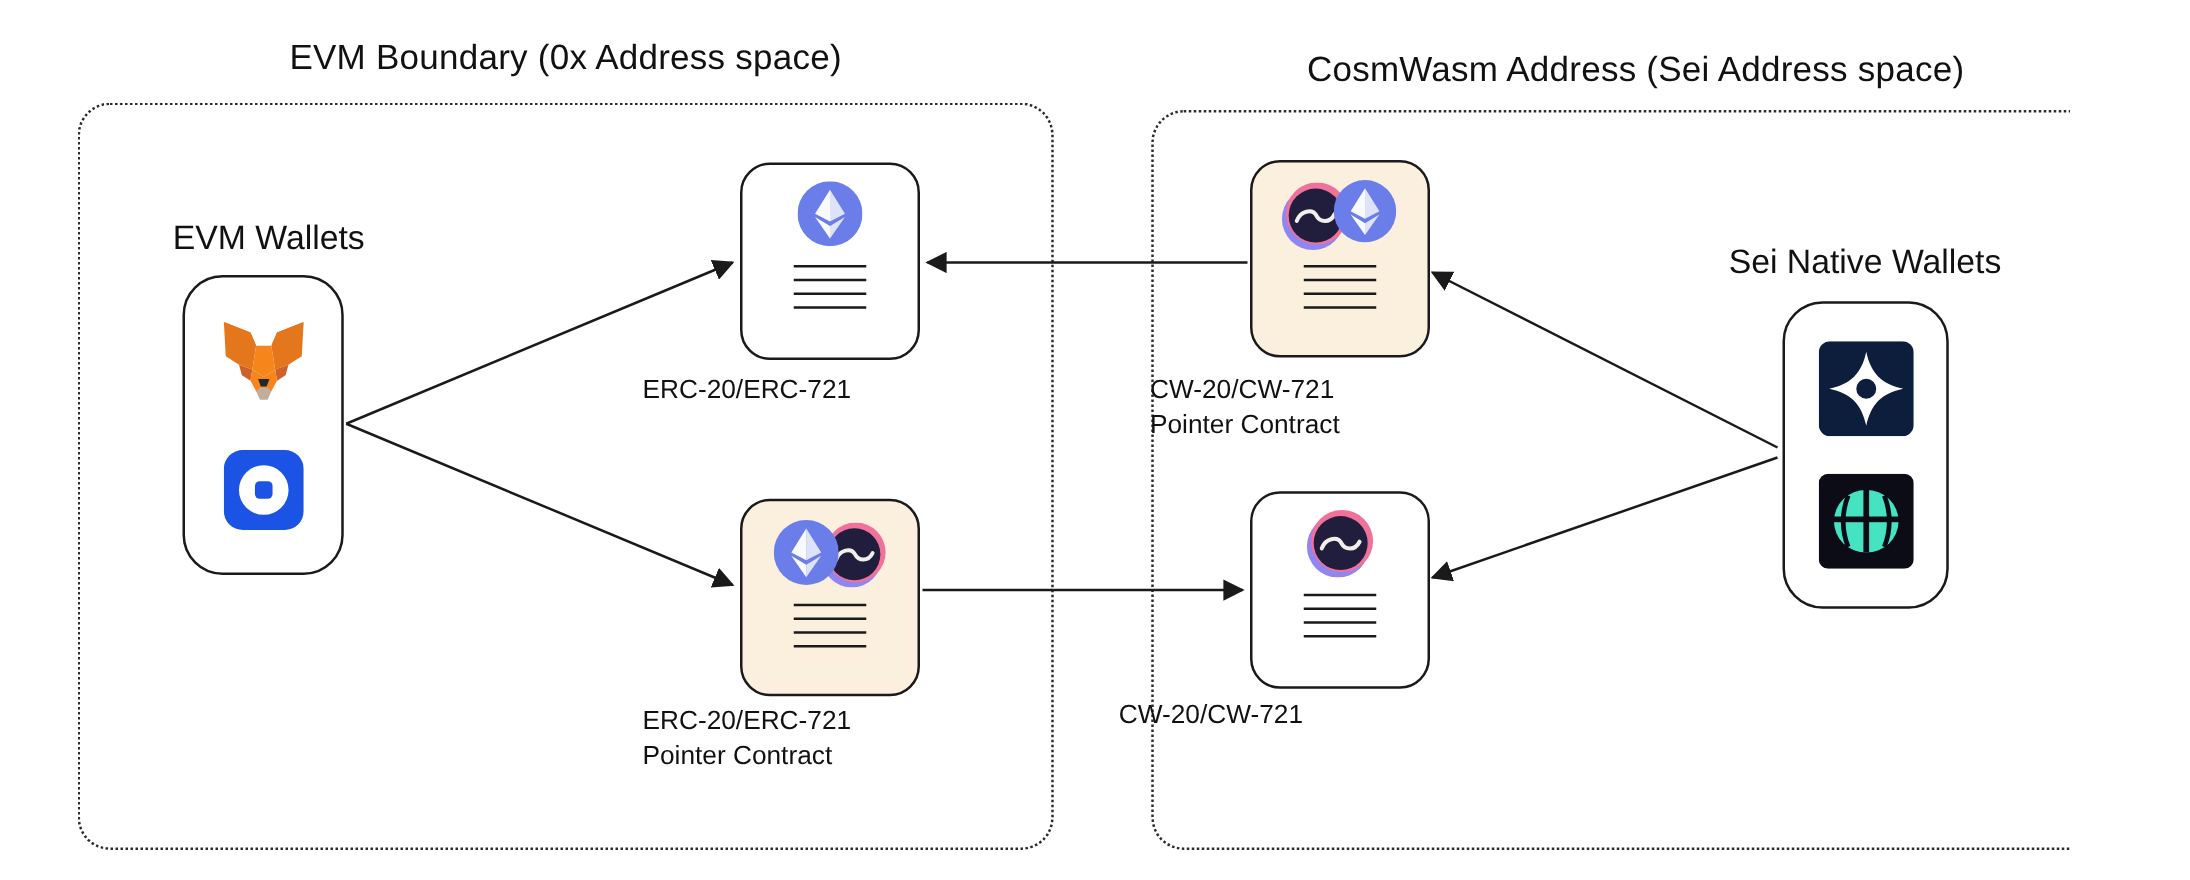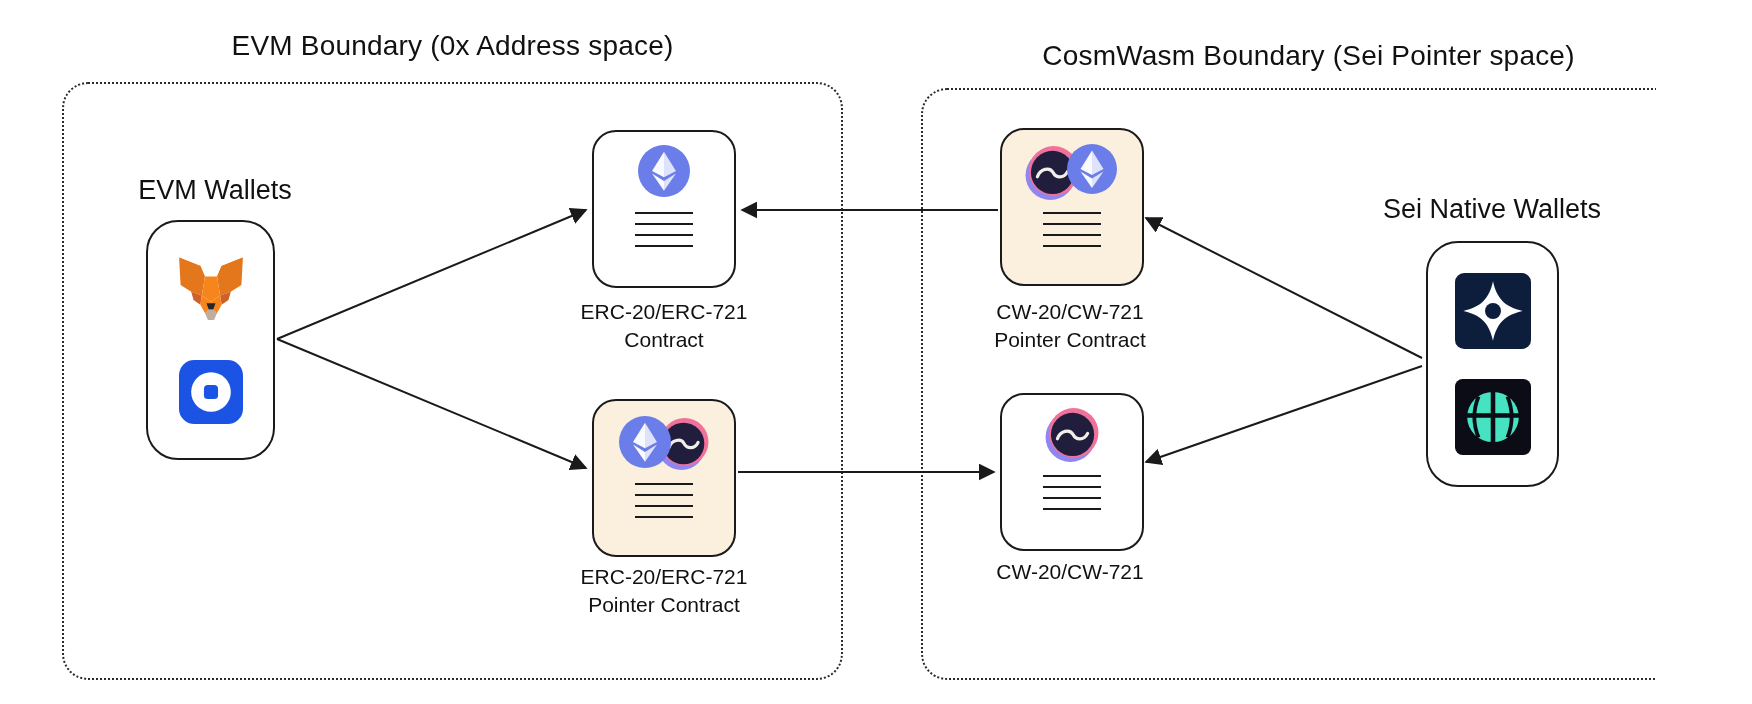--- a/index.html
+++ b/index.html
@@ -52,21 +52,20 @@
     position: absolute;
     font-size: 27px;
     text-align: center;
     z-index: 2;
   }
   .evm-wallets-label { left: 85px;   top: 175px; width: 260px; }
   .sei-wallets-label { left: 1342px; top: 194px; width: 300px; }
 
   .card-label {
     position: absolute;
-    text-align: center;
     font-size: 21px;
     line-height: 1.32;
     z-index: 2;
   }
   .card-label span { display: block; }
   .erc-contract-label { left: 514px; top: 298px; width: 300px; }
   .erc-pointer-label  { left: 514px; top: 563px; width: 300px; }
   .cw-pointer-label   { left: 920px; top: 298px; width: 300px; }
   .cw-contract-label  { left: 895px; top: 558px; width: 350px; }
 
@@ -138,21 +137,21 @@
     <line x1="998" y1="210" x2="742" y2="210" marker-end="url(#arrow)"></line>
     <line x1="738" y1="472" x2="994" y2="472" marker-end="url(#arrow)"></line>
     <line x1="1422" y1="358" x2="1146" y2="218" marker-end="url(#arrow)"></line>
     <line x1="1422" y1="366" x2="1146" y2="462" marker-end="url(#arrow)"></line>
   </svg>
 
   <div class="boundary evm"></div>
   <div class="boundary cosm"></div>
 
   <div class="title evm-title">EVM Boundary (0x Address space)</div>
-  <div class="title cosm-title">CosmWasm Boundary (Sei Pointer space)</div>
+  <div class="title cosm-title">CosmWasm Address (Sei Address space)</div>
 
   <div class="wallets-label sei-wallets-label">Sei Native Wallets</div>
   <div class="wallets-label evm-wallets-label">EVM Wallets</div>
 
   <div class="card wallet-card evm-wallet-card">
     <svg class="wallet-icon" width="76" height="70" viewBox="0 0 100 92">
       <polygon points="8,2 42,27 36,13" fill="#E2761B"></polygon>
       <polygon points="92,2 58,27 64,13" fill="#E2761B"></polygon>
       <polygon points="8,2 36,13 42,27 38,52 24,47 10,38" fill="#E4761B"></polygon>
       <polygon points="92,2 64,13 58,27 62,52 76,47 90,38" fill="#E4761B"></polygon>
@@ -182,21 +181,20 @@
     </div>
     <div class="doc-lines">
       <div class="doc-line"></div>
       <div class="doc-line"></div>
       <div class="doc-line"></div>
       <div class="doc-line"></div>
     </div>
   </div>
   <div class="card-label erc-contract-label">
     <span>ERC-20/ERC-721</span>
-    <span>Contract</span>
   </div>
 
   <div class="card contract-card erc-pointer-card">
     <div class="icon-pair">
       <svg class="eth-front" viewBox="0 0 100 100">
         <circle cx="50" cy="50" r="50" fill="#6B7DE8"></circle>
         <polygon points="50,13 50,62 73,50" fill="#ffffff" opacity="0.78"></polygon>
         <polygon points="50,13 50,62 27,50" fill="#ffffff" opacity="0.96"></polygon>
         <polygon points="50,69 50,88 73,55" fill="#ffffff" opacity="0.78"></polygon>
         <polygon points="50,69 50,88 27,55" fill="#ffffff" opacity="0.96"></polygon>

